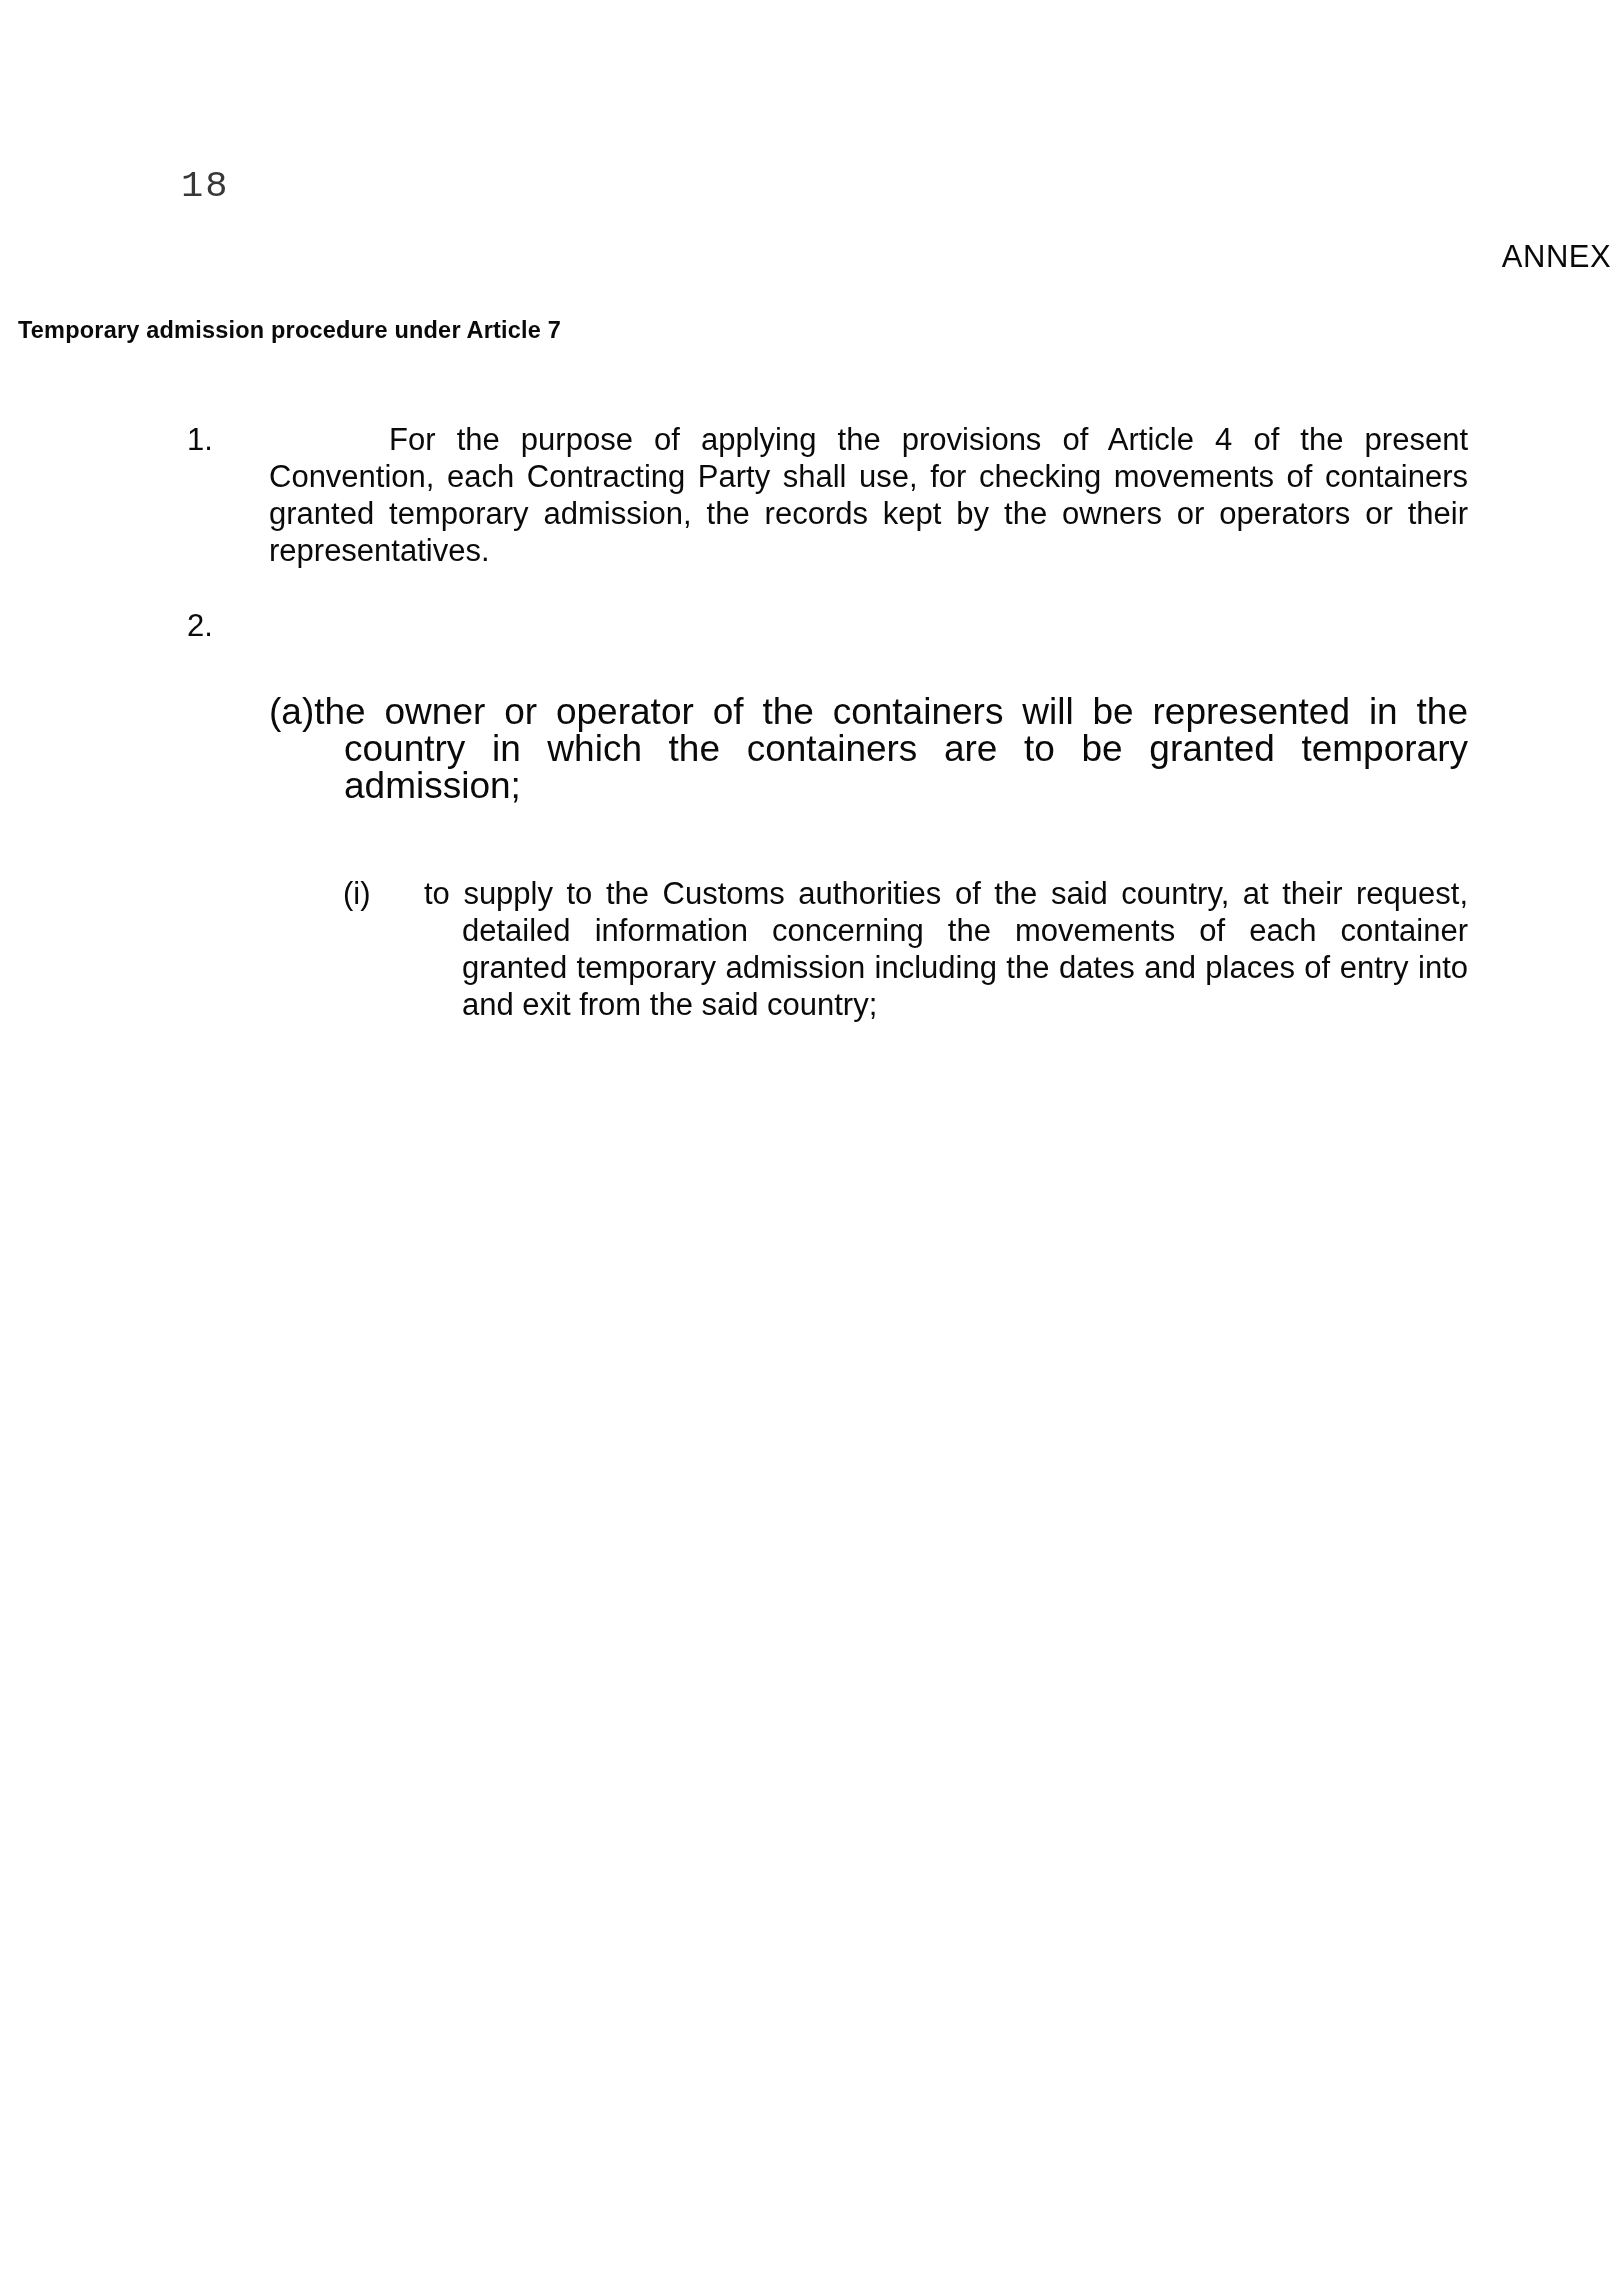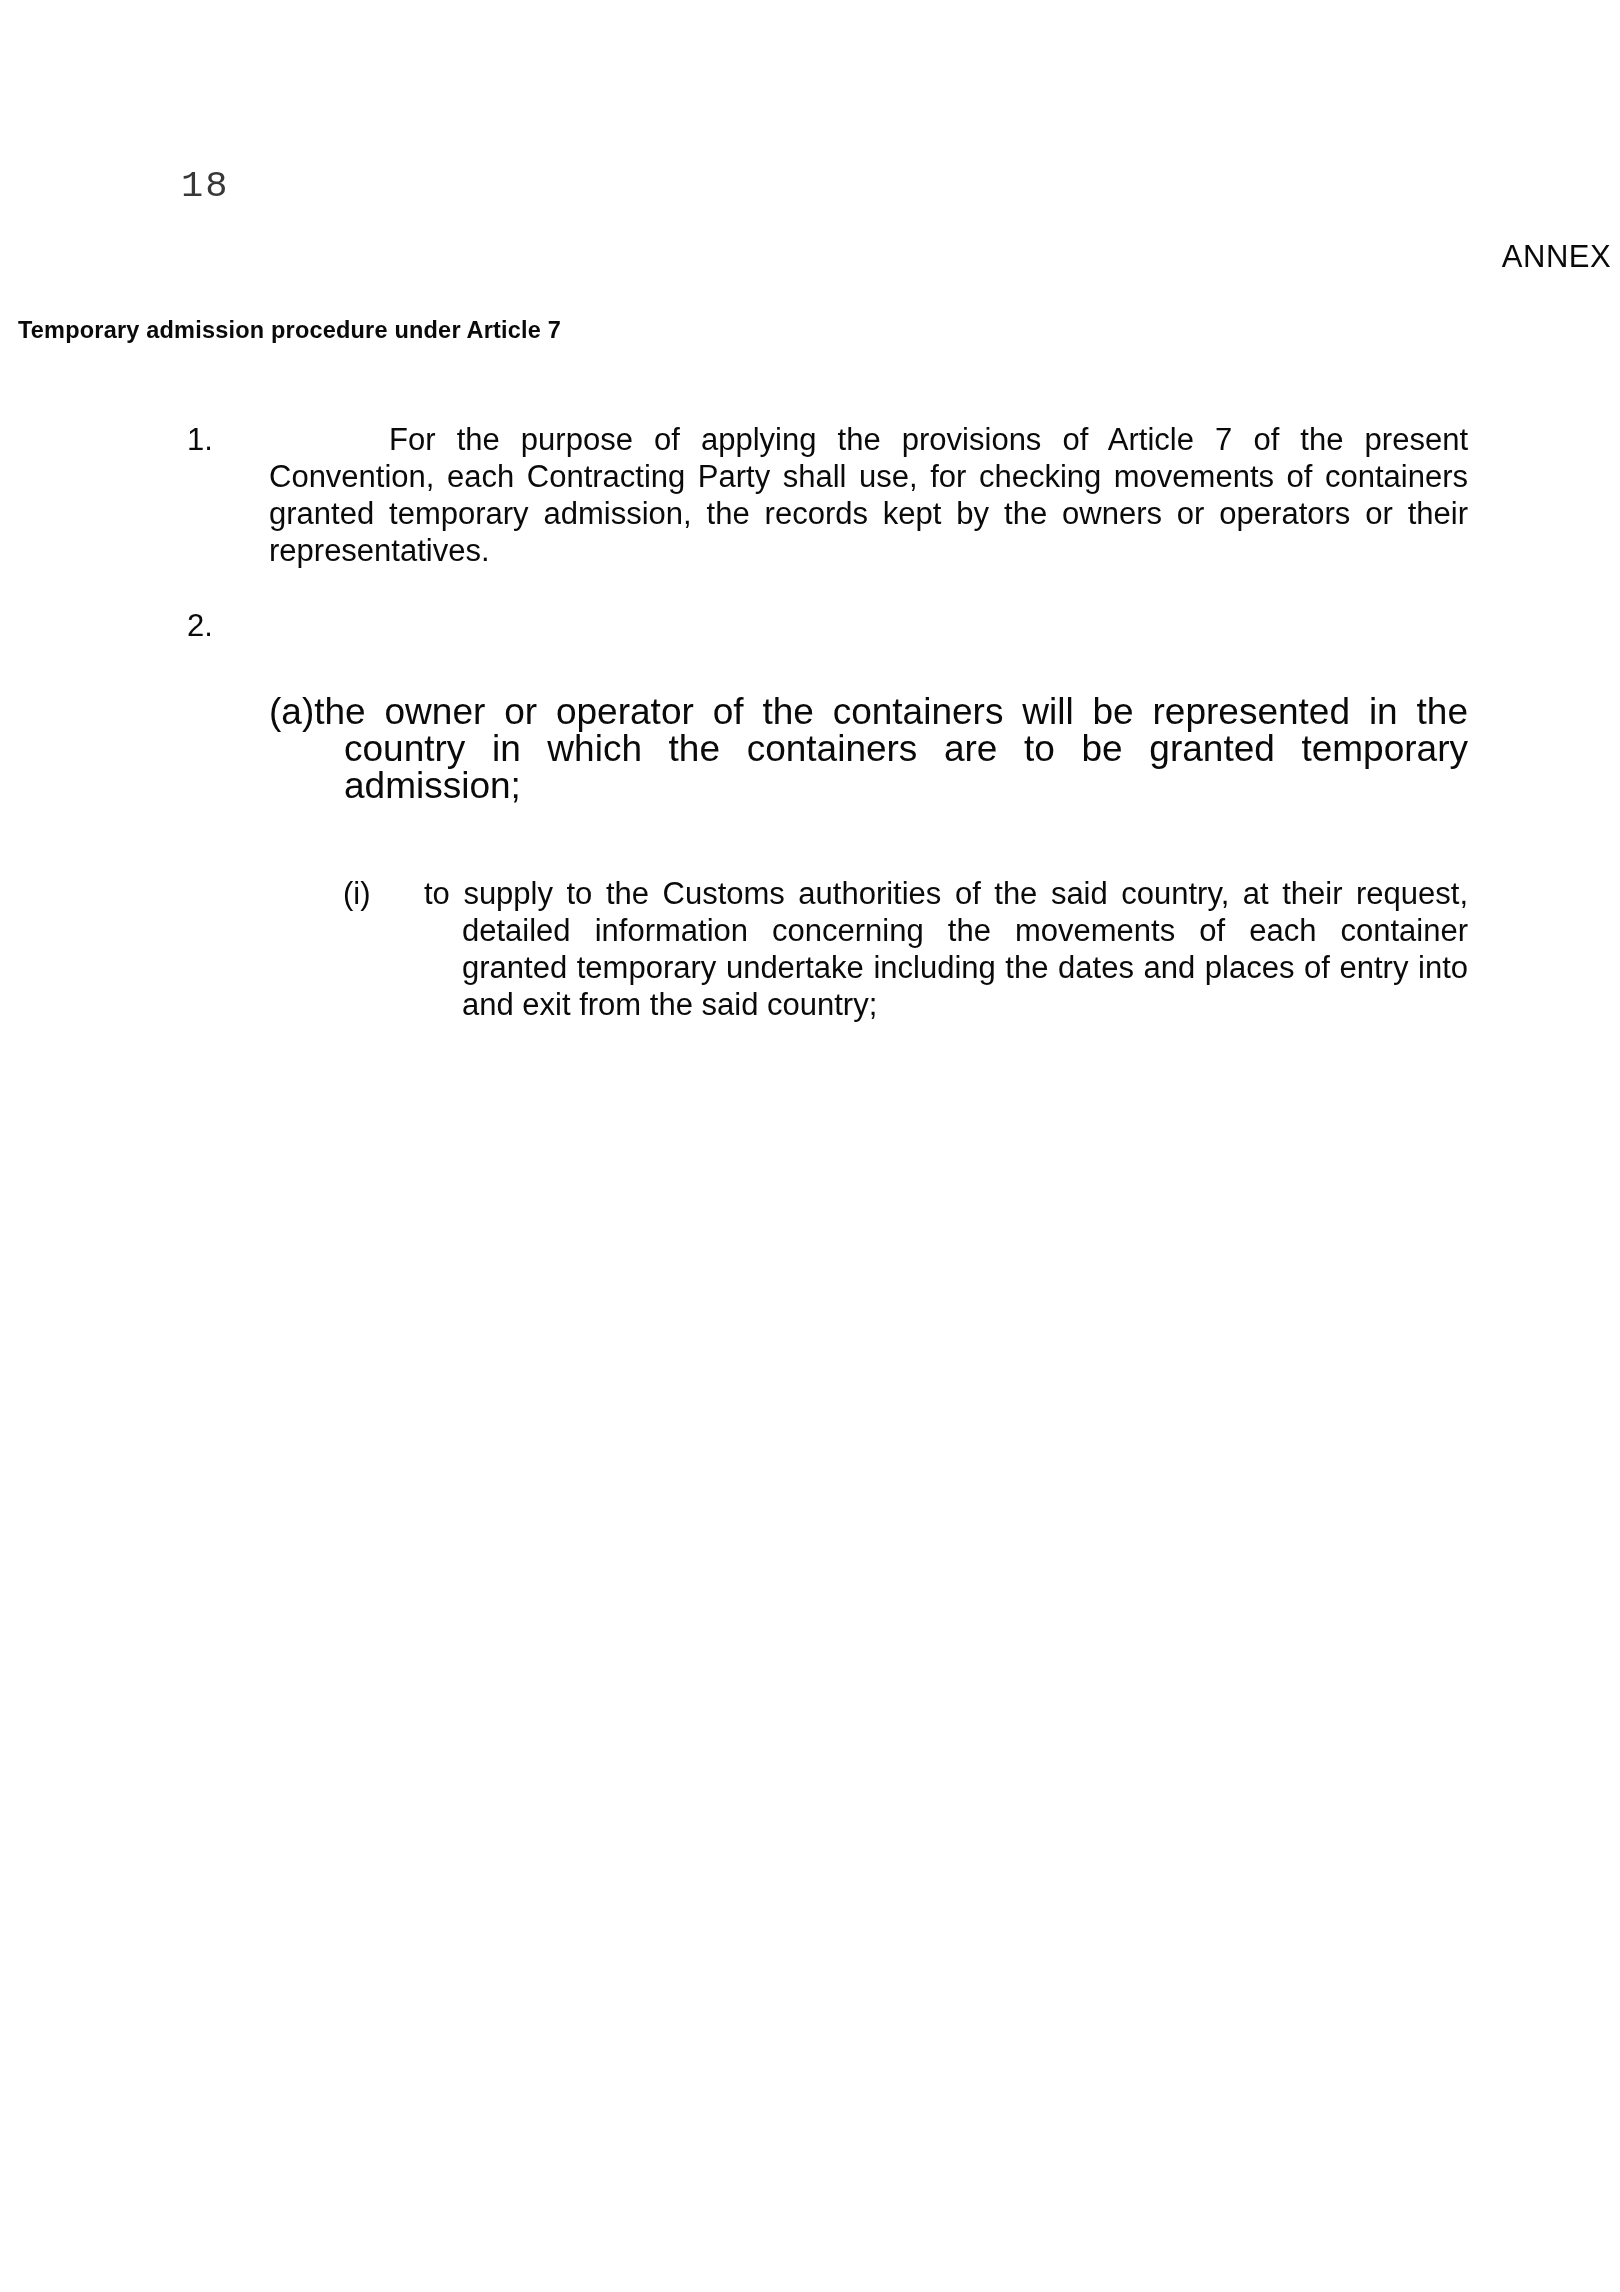--- a/index.html
+++ b/index.html
@@ -106,24 +106,24 @@
 <body>
 
 <div class="page">
 
   <div class="page-number">18</div>
 
   <div class="doc-title">ANNEX 2</div>
 
   <div class="doc-subtitle">Temporary admission procedure under Article 7</div>
 
-  <p class="para para-1"><span class="num">1.</span><span>For the purpose of applying the provisions of Article 7 of the present Convention, each Contracting Party shall use, for checking movements of containers granted temporary admission, the records kept by the owners or operators or their representatives.</span></p>
+  <p class="para para-1"><span class="num">1.</span><span>For the purpose of applying the provisions of Article 4 of the present Convention, each Contracting Party shall use, for checking movements of containers granted temporary admission, the records kept by the owners or operators or their representatives.</span></p>
 
   <p class="para para-2"><span class="num">2.</span></p>
 
   <p class="item-ab item-a"><span>(a)</span><span>the owner or operator of the containers will be represented in the country in which the containers are to be granted temporary admission;</span></p>
 
 
-  <p class="item-rom item-i"><span class="rmark">(i)</span><span>to supply to the Customs authorities of the said country, at their request, detailed information concerning the movements of each container granted temporary undertake including the dates and places of entry into and exit from the said country;</span></p>
+  <p class="item-rom item-i"><span class="rmark">(i)</span><span>to supply to the Customs authorities of the said country, at their request, detailed information concerning the movements of each container granted temporary admission including the dates and places of entry into and exit from the said country;</span></p>
 
 
 </div>
 
 
 </body></html>

